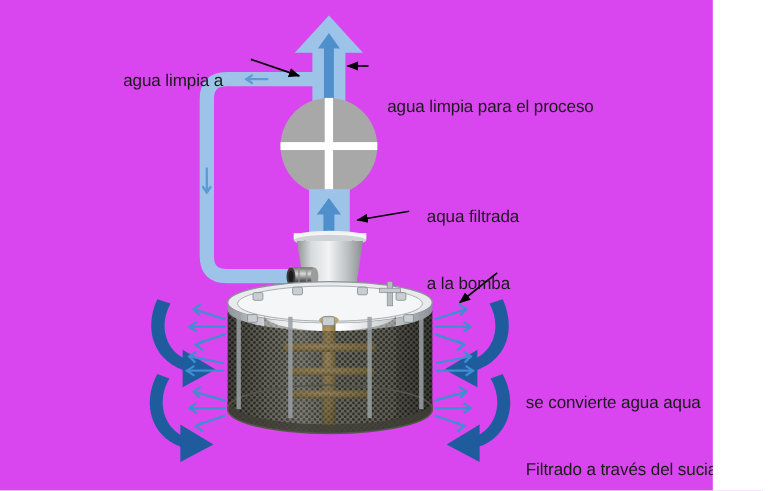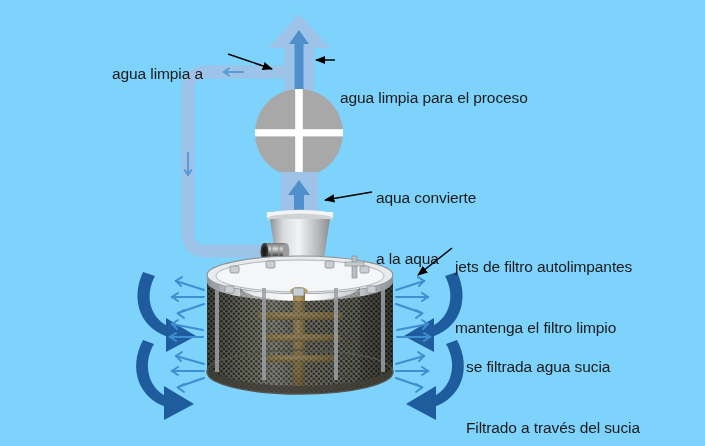--- a/index.html
+++ b/index.html
@@ -6,43 +6,43 @@
   html, body {
     margin: 0;
     padding: 0;
     background: #ffffff;
   }
   body {
     font-family: "Liberation Sans", sans-serif;
   }
   #stage {
     position: relative;
-    width: 705px;
+    width: 648px;
     height: 446px;
-    background: #7dd3fc;
+    background: #d946ef;
     overflow: hidden;
   }
   #diagram-svg {
     position: absolute;
     left: 0;
     top: 0;
     width: 705px;
     height: 446px;
   }
   .label {
     position: absolute;
     color: #1a1a1a;
     font-family: "Liberation Sans", sans-serif;
     font-size: 15.5px;
     line-height: 1.32;
     white-space: pre;
     letter-spacing: -0.1px;
   }
   .label-center { text-align: center; }
-  .label-left   { text-align: left; }
+  .label-left   { text-align: left; margin-left: 12px; }
   #lbl-wash    { left: 112px; top: 23px;  text-align: center; }
   #lbl-process { left: 340px; top: 47px;  text-align: left; }
   #lbl-pump    { left: 376px; top: 147px; text-align: left; }
   #lbl-jets    { left: 455px; top: 216px; text-align: left; }
   #lbl-dirty   { left: 466px; top: 316px; text-align: left; }
 </style>
 </head>
 <body>
 
 <div id="stage">
@@ -315,27 +315,23 @@
 
   <div class="label label-center" id="lbl-wash">
     <div>agua limpia a</div>
   </div>
 
   <div class="label label-left" id="lbl-process">
     <div>agua limpia para el proceso</div>
   </div>
 
   <div class="label label-left" id="lbl-pump">
-    <div>aqua convierte</div>
-    <div>a la aqua</div>
+    <div>aqua filtrada</div>
+    <div>a la bomba</div>
   </div>
 
-  <div class="label label-left" id="lbl-jets">
-    <div>jets de filtro autolimpantes</div>
-    <div>mantenga el filtro limpio</div>
-  </div>
 
   <div class="label label-left" id="lbl-dirty">
-    <div>se filtrada agua sucia</div>
+    <div>se convierte agua aqua</div>
     <div>Filtrado a través del sucia</div>
   </div>
 
 </div>
 
 </body></html>

